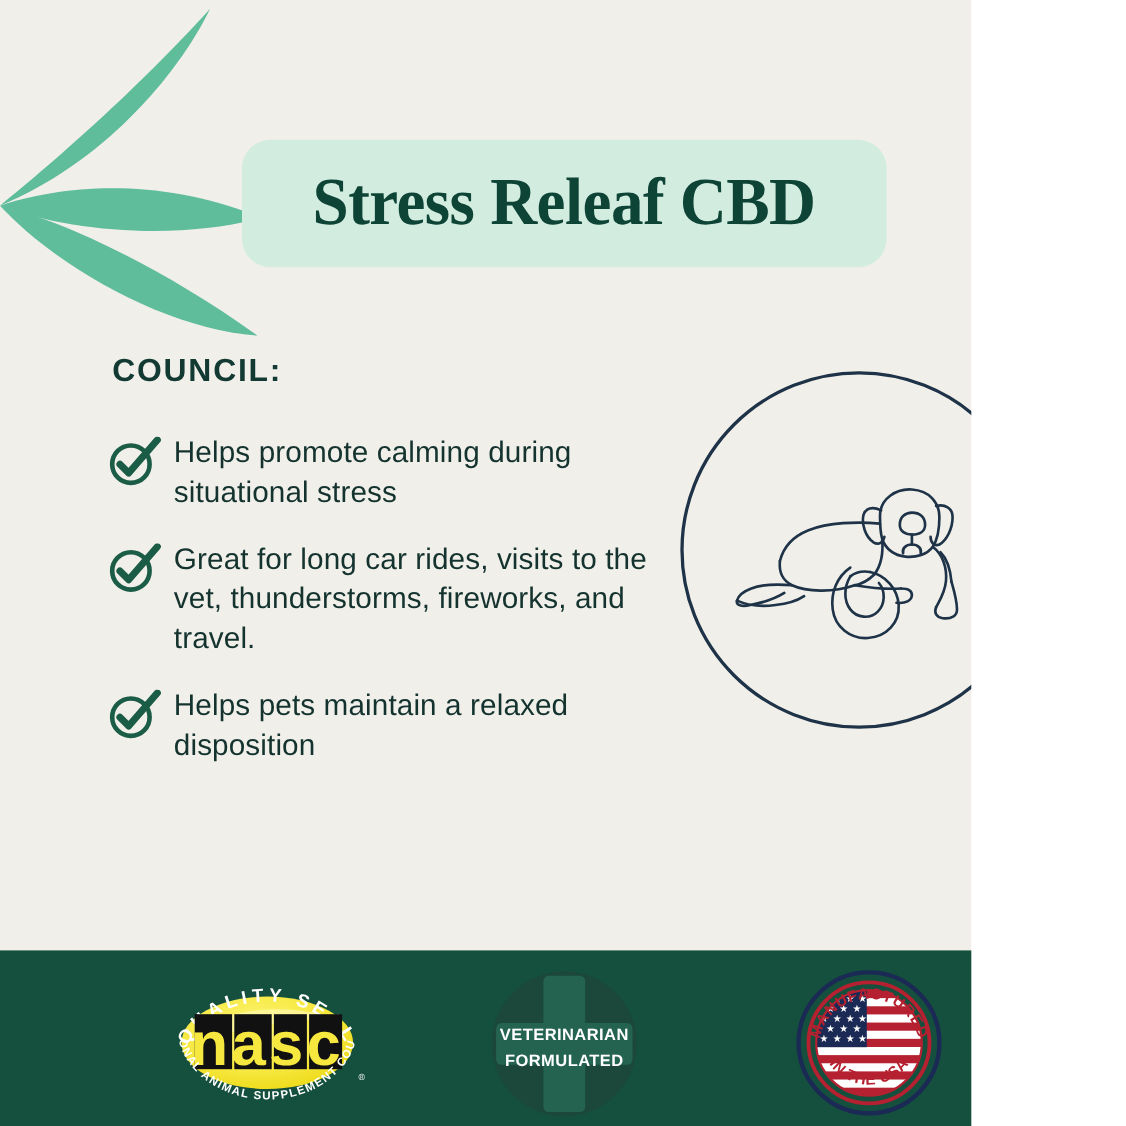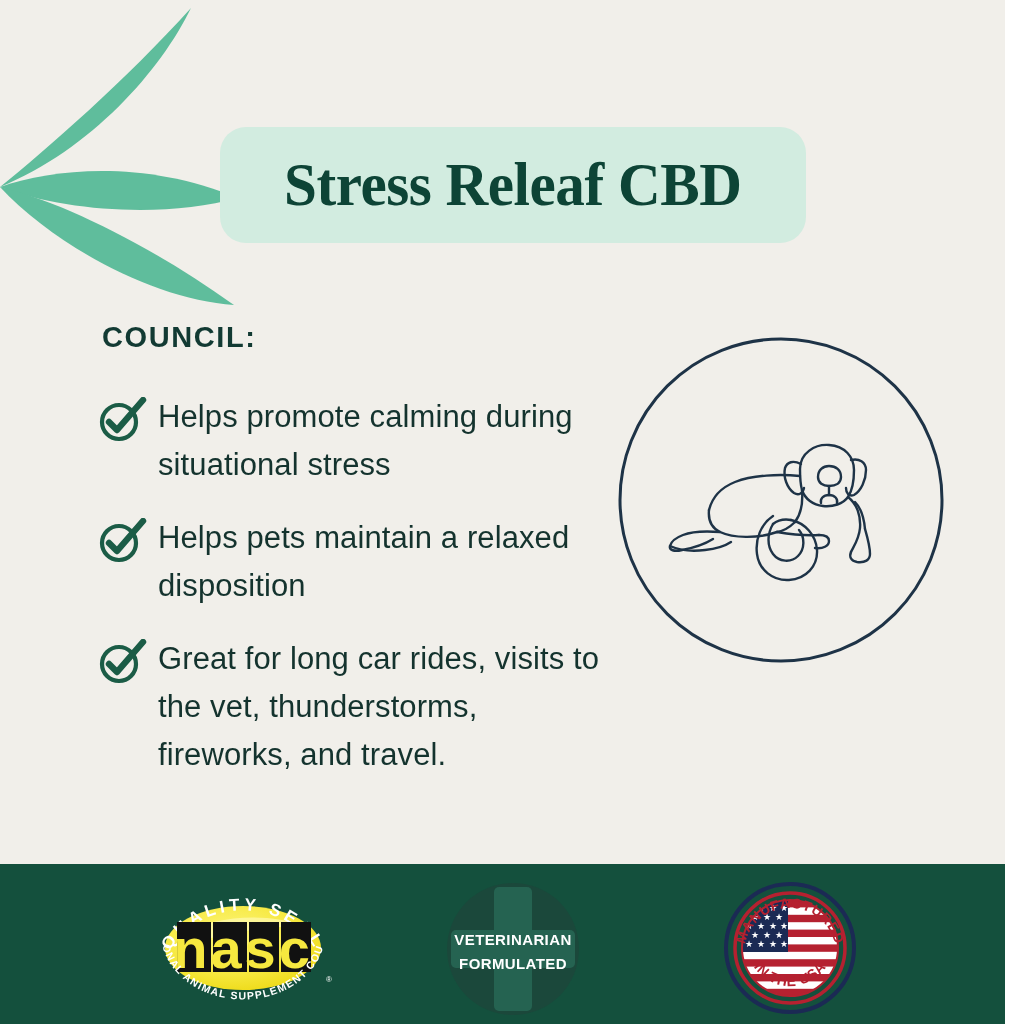--- a/index.html
+++ b/index.html
@@ -3,21 +3,21 @@
 <meta charset="utf-8">
 <title>Stress Releaf CBD</title>
 <style>
   html, body {
     margin: 0;
     padding: 0;
     background: #ffffff;
   }
   #canvas {
     position: relative;
-    width: 1005px;
+    width: 883px;
     height: 1024px;
     overflow: hidden;
     background: #f1efea;
     font-family: "Liberation Sans", sans-serif;
   }
 
   
   .leaves {
     position: absolute;
     left: -14px;
@@ -71,22 +71,22 @@
     align-items: flex-start;
     margin-bottom: 24px;
   }
   .check-wrap {
     flex: 0 0 auto;
     width: 62px;
     padding-top: 5px;
   }
   .check-icon { display: block; }
   .benefit-text {
-    font-size: 31px;
-    line-height: 48px;
+    font-size: 27px;
+    line-height: 36px;
     color: #14332e;
     letter-spacing: 0.1px;
     padding-top: 1px;
   }
 
   
   .dog-circle {
     position: absolute;
     left: 617px;
     top: 336px;
@@ -140,31 +140,31 @@
       <span class="benefit-text">Helps promote calming during situational stress</span>
     </div>
 
     <div class="benefit-row">
       <span class="check-wrap">
         <svg class="check-icon" width="52" height="46" viewBox="0 0 52 46" aria-hidden="true">
           <circle cx="23" cy="25" r="17" fill="none" stroke="#1b5c46" stroke-width="4.2"></circle>
           <path d="M13 25 L21 33 L47 3" fill="none" stroke="#1b5c46" stroke-width="6.4" stroke-linecap="round" stroke-linejoin="round"></path>
         </svg>
       </span>
-      <span class="benefit-text">Helps pets maintain a relaxed disposition</span>
+      <span class="benefit-text">Great for long car rides, visits to the vet, thunderstorms, fireworks, and travel.</span>
     </div>
 
     <div class="benefit-row">
       <span class="check-wrap">
         <svg class="check-icon" width="52" height="46" viewBox="0 0 52 46" aria-hidden="true">
           <circle cx="23" cy="25" r="17" fill="none" stroke="#1b5c46" stroke-width="4.2"></circle>
           <path d="M13 25 L21 33 L47 3" fill="none" stroke="#1b5c46" stroke-width="6.4" stroke-linecap="round" stroke-linejoin="round"></path>
         </svg>
       </span>
-      <span class="benefit-text">Great for long car rides, visits to the vet, thunderstorms, fireworks, and travel.</span>
+      <span class="benefit-text">Helps pets maintain a relaxed disposition</span>
     </div>
 
   </div>
 
   <svg class="dog-circle" viewBox="0 0 328 328" aria-hidden="true">
     <circle cx="164" cy="164" r="161" fill="none" stroke="#1e3347" stroke-width="3"></circle>
     <g fill="none" stroke="#1e3347" stroke-width="2.4" stroke-linecap="round" stroke-linejoin="round">
 
       <path d="M183 133 C 183 117, 198 108, 212 109 C 228 110, 237 121, 237 134
                C 237 146, 235 155, 231 161 C 226 168, 216 171, 206 170

